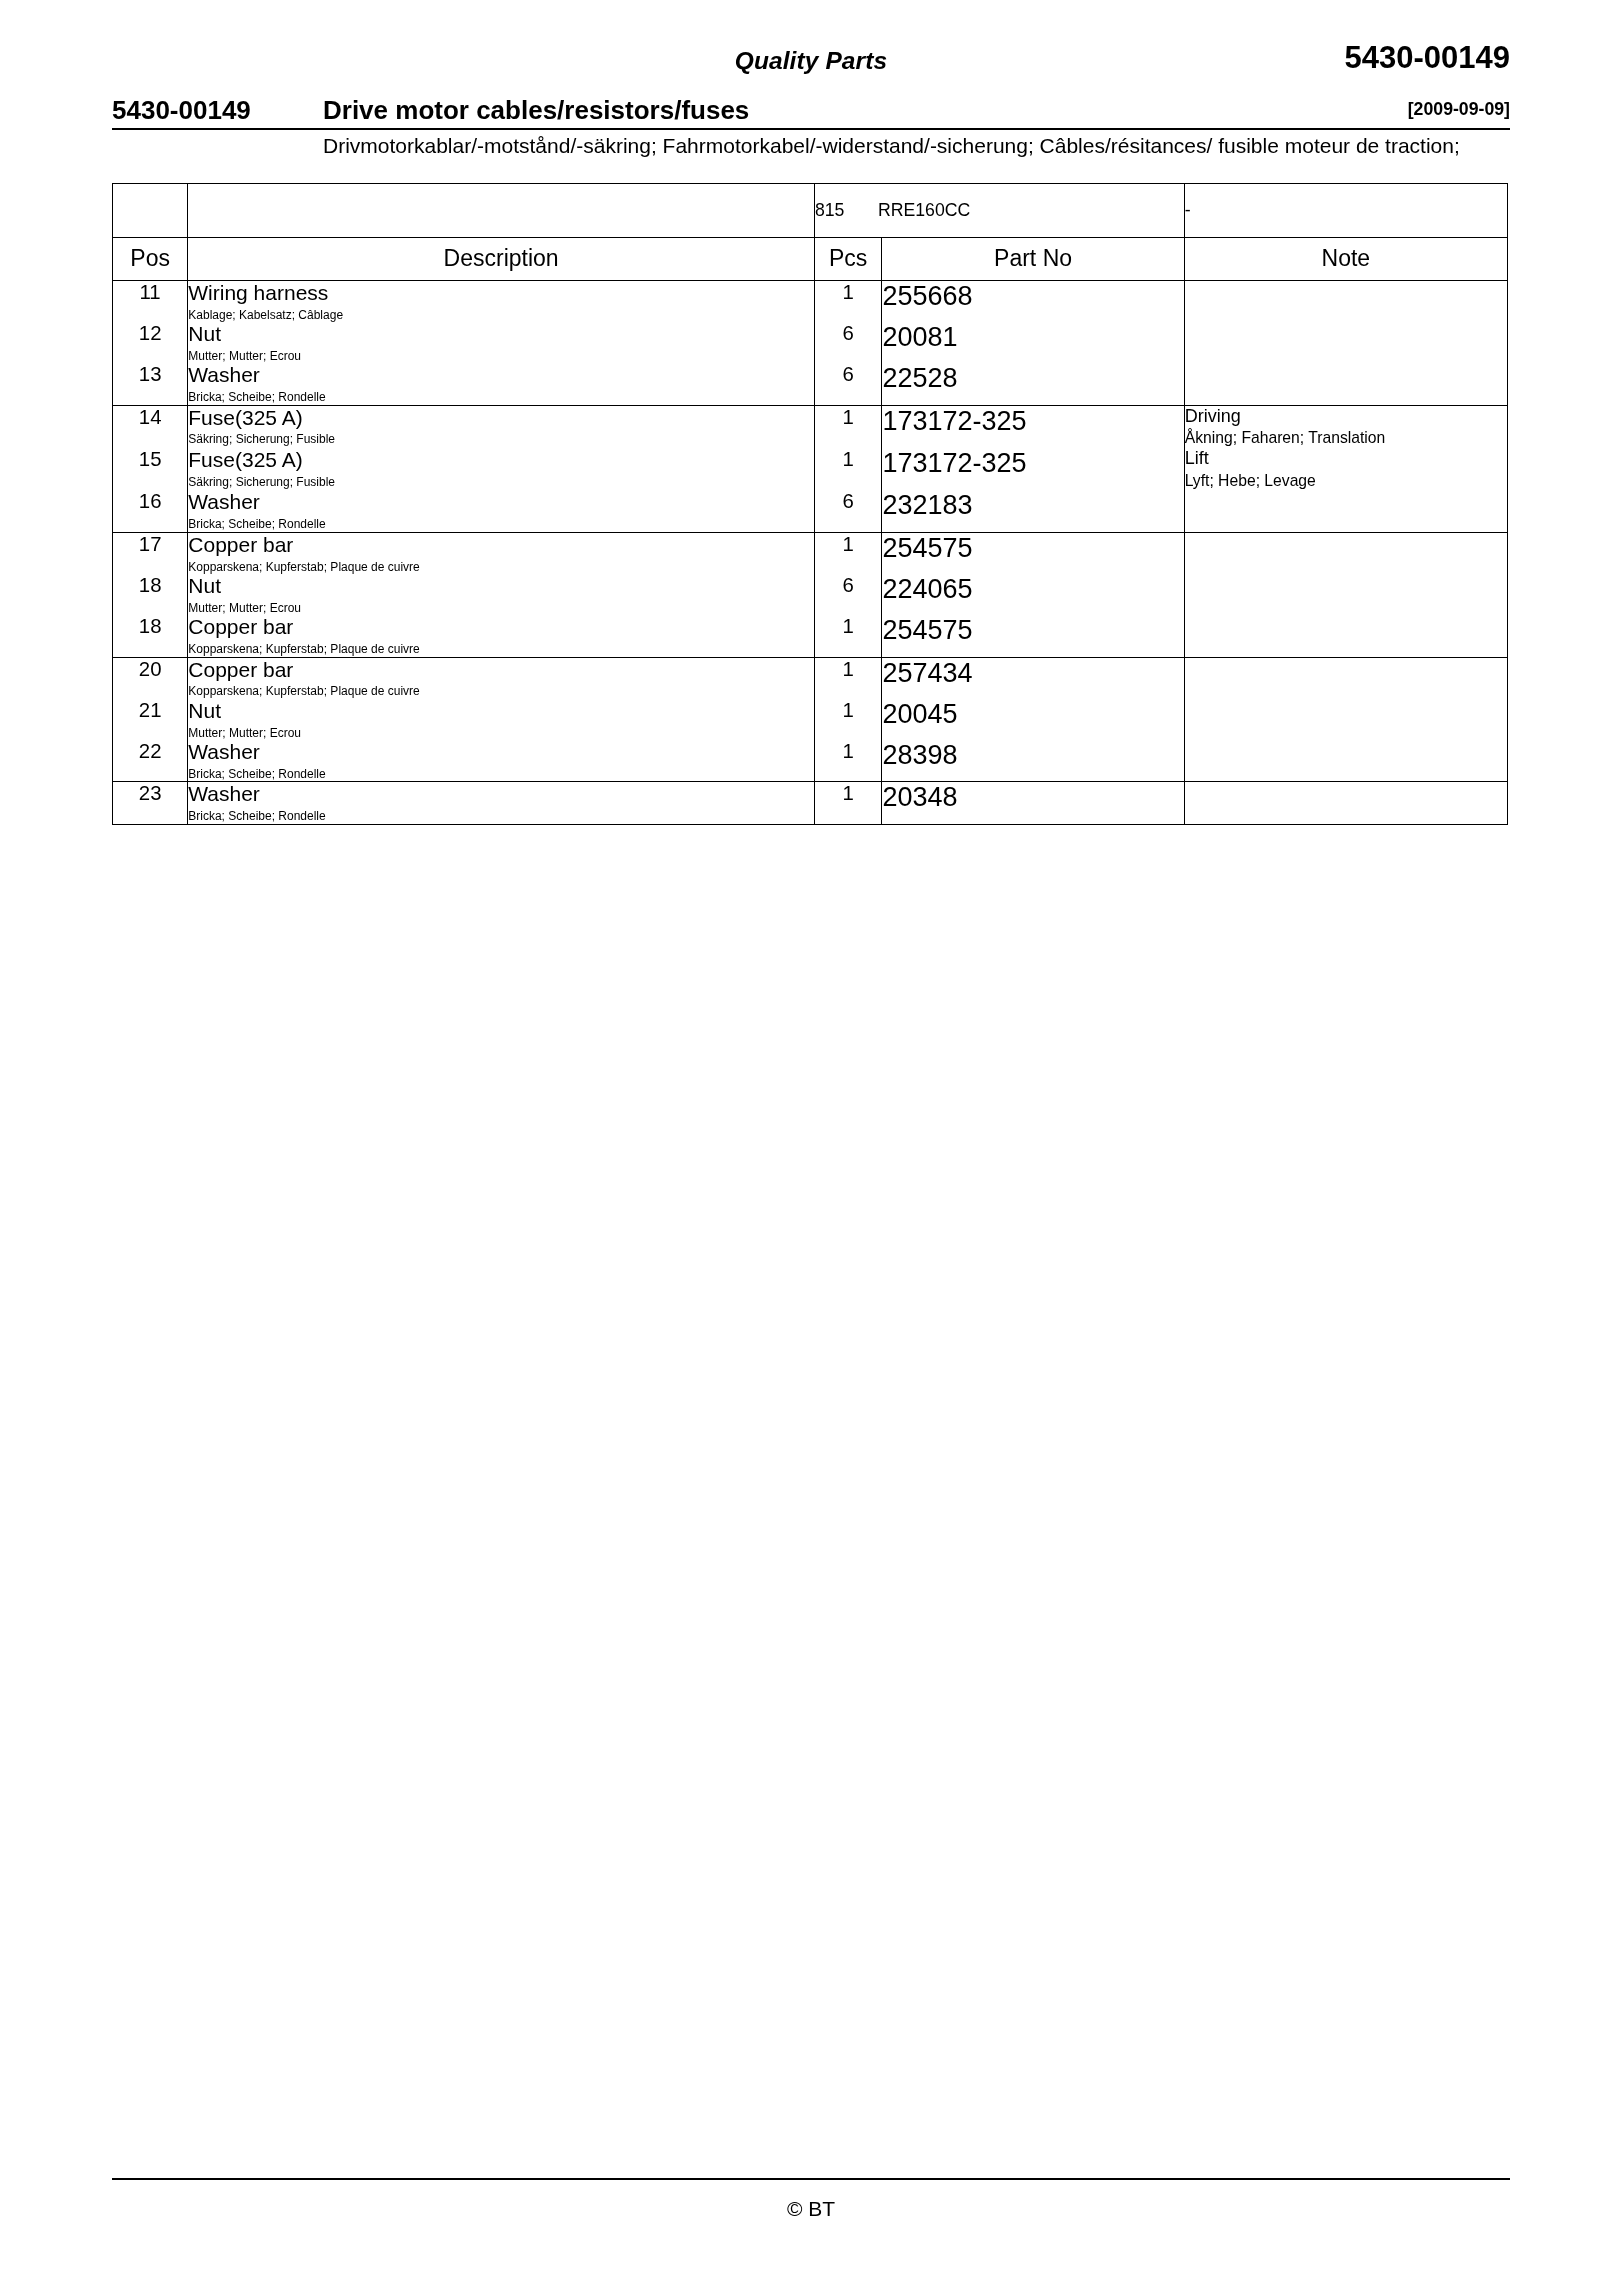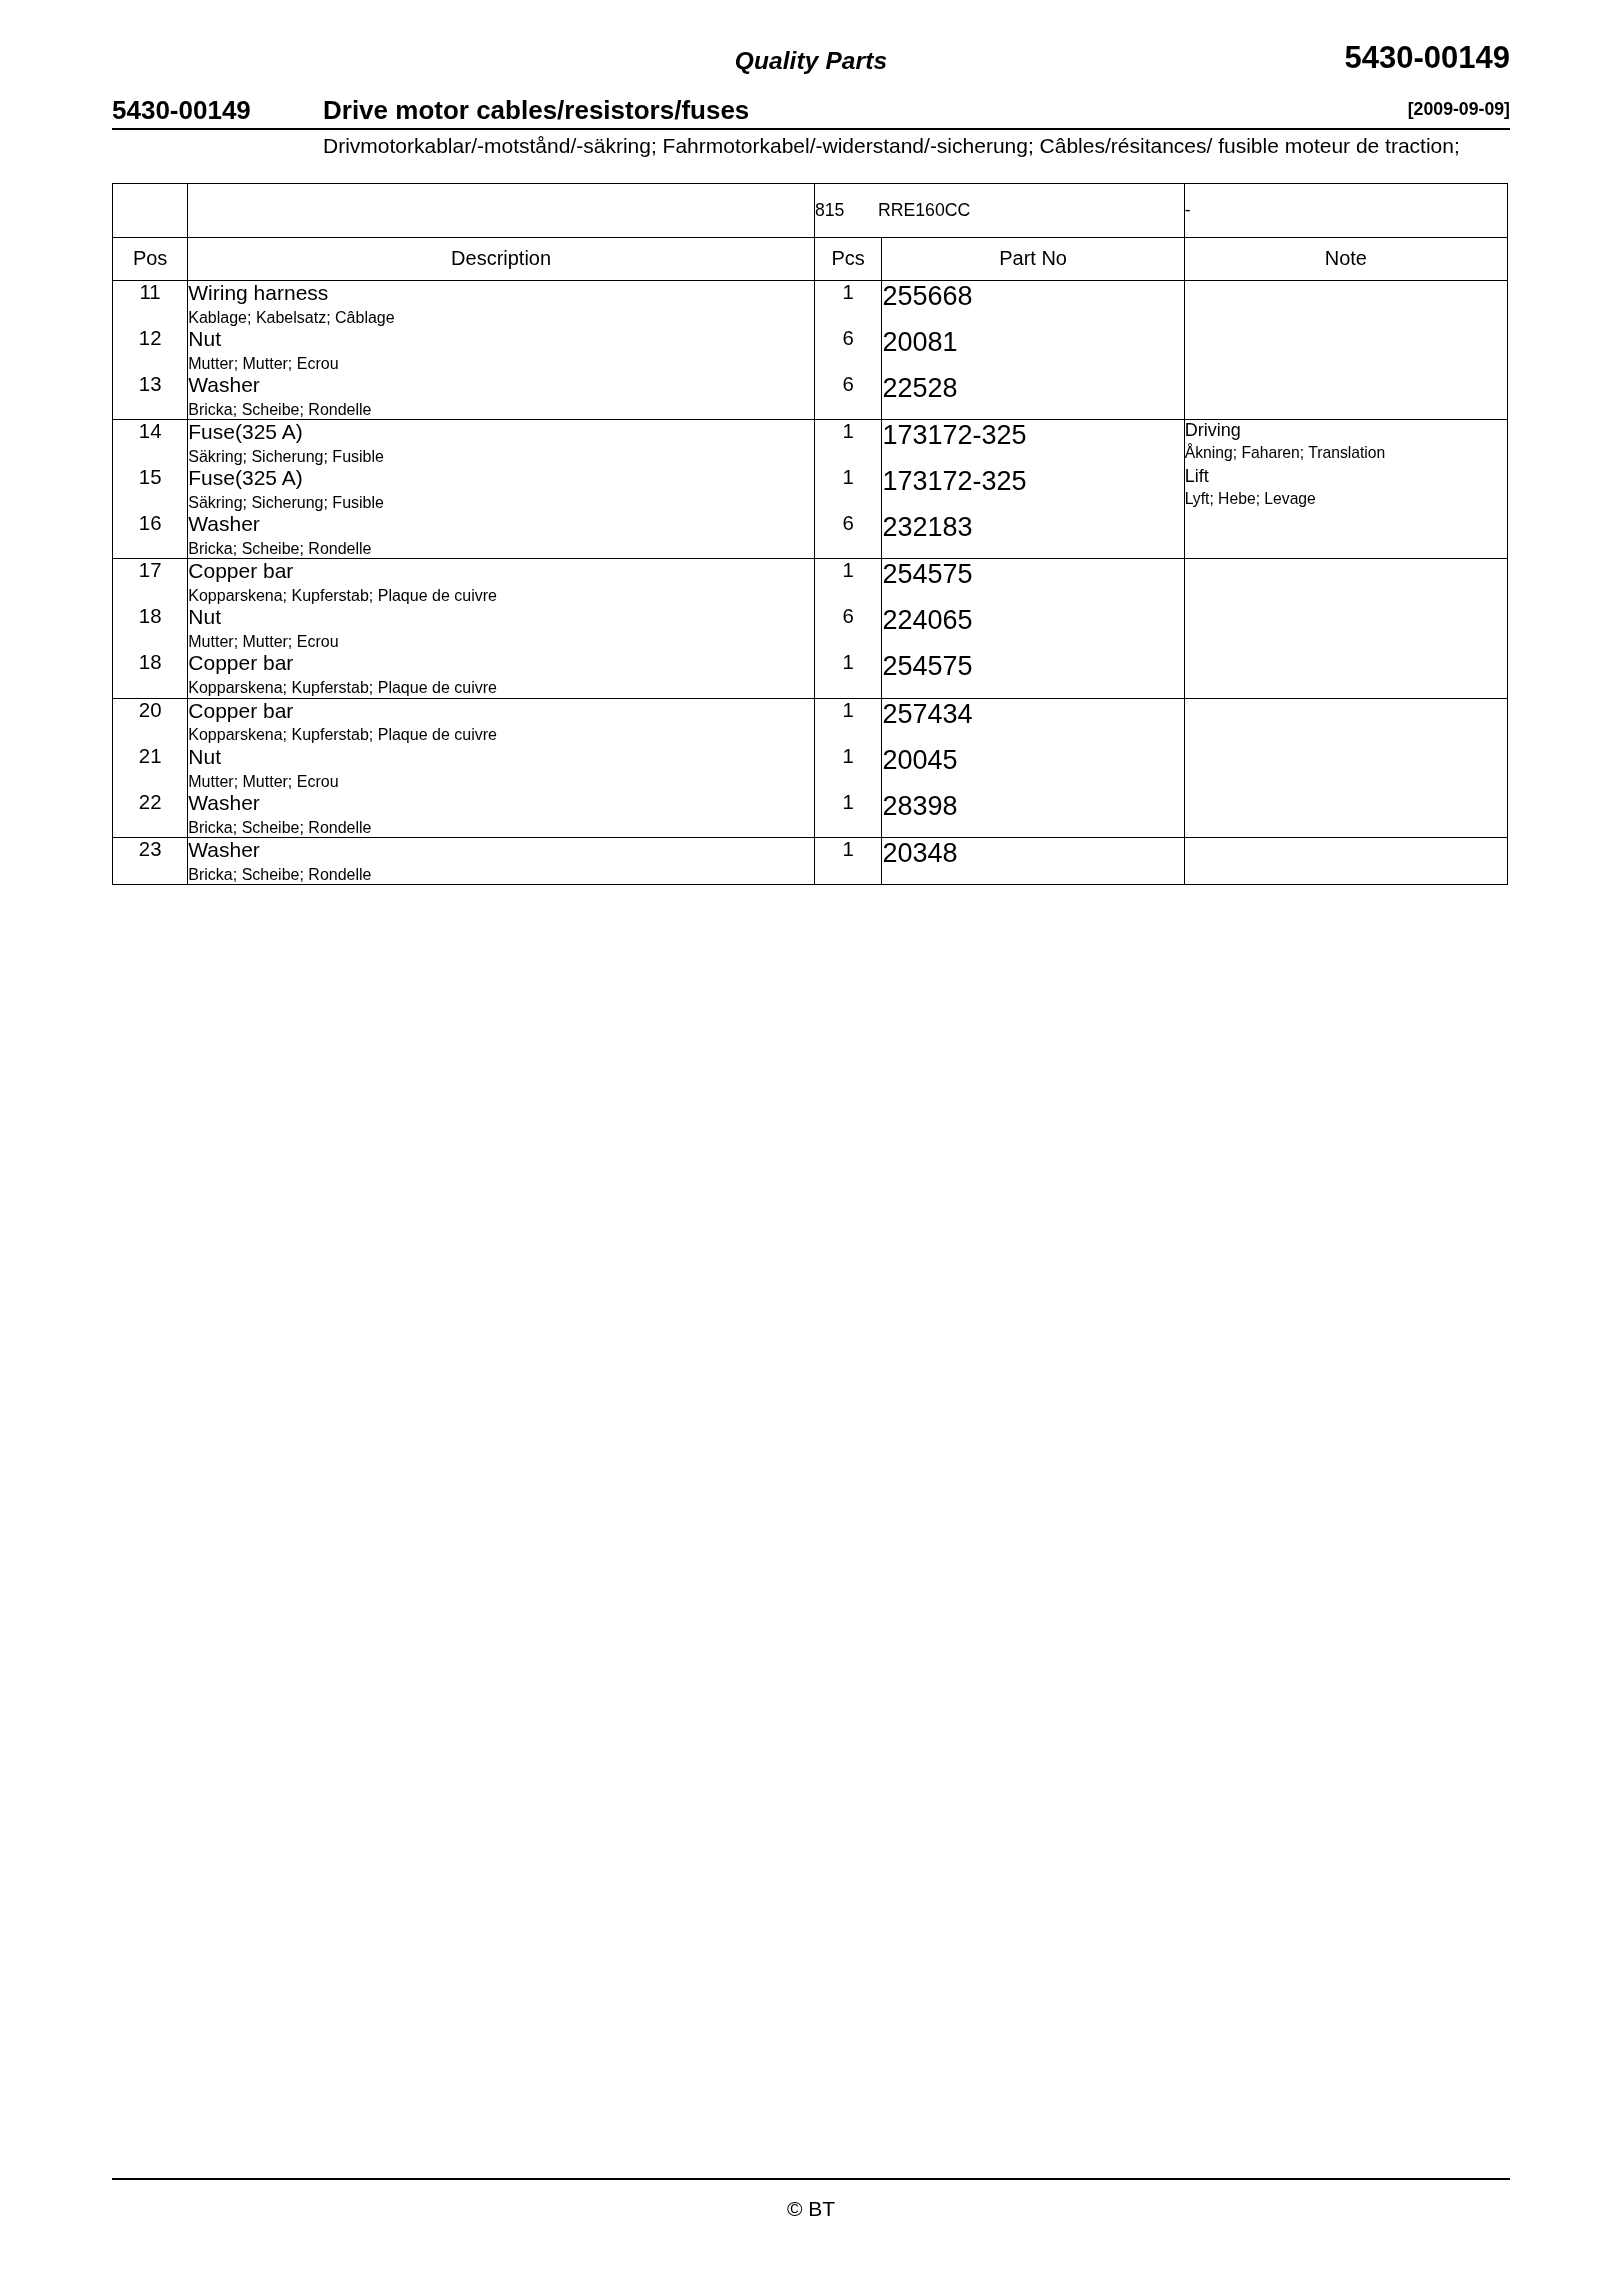--- a/index.html
+++ b/index.html
@@ -131,21 +131,21 @@
   .model-dash-cell .mc-inner {
     display: flex;
     align-items: center;
     height: 100%;
   }
 
   
   .col-head td {
     height: 42px;
     text-align: center;
-    font-size: 20px;
+    font-size: 23px;
   }
   .col-head .ch-inner {
     display: flex;
     align-items: center;
     justify-content: center;
     height: 100%;
   }
 
   
   .parts-table tbody tr.item td {
@@ -169,21 +169,21 @@
     margin-top: 8px;
   }
   .c-desc {
     padding-left: 15px;
   }
   .c-desc .d-main {
     font-size: 21px;
     line-height: 1.12;
   }
   .c-desc .d-sub {
-    font-size: 16px;
+    font-size: 12px;
     line-height: 1.2;
     margin-top: 3.4px;
   }
   .c-pcs {
     text-align: center;
     font-size: 20.4px;
     padding-top: 11px;
   }
   .c-part {
     padding-left: 19px;

